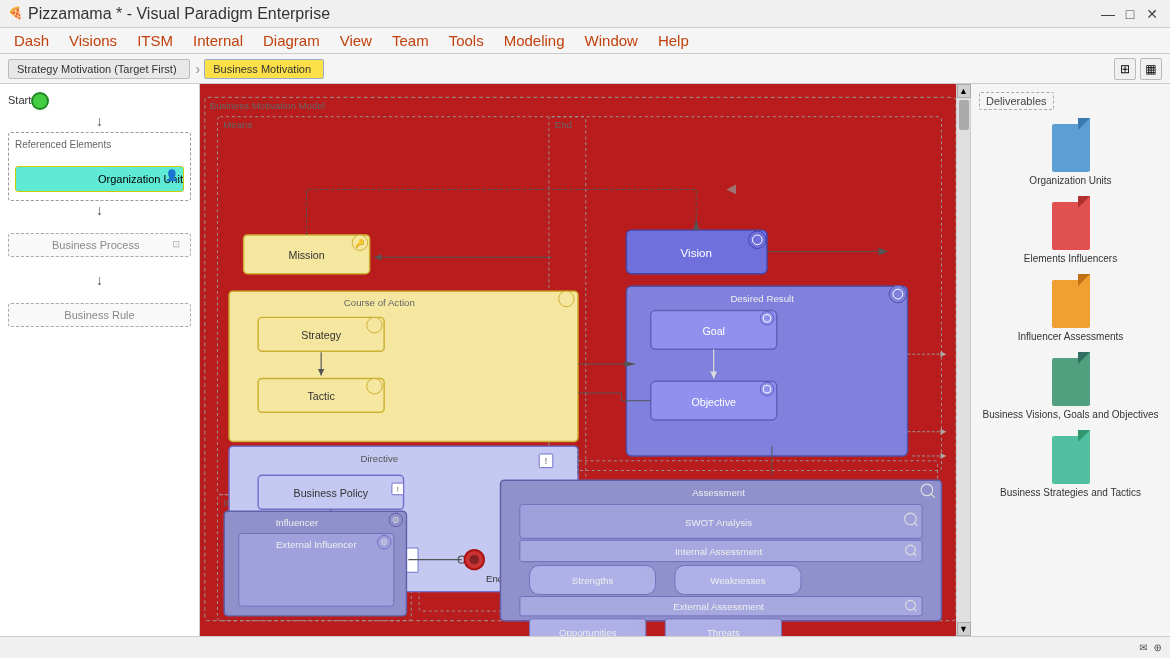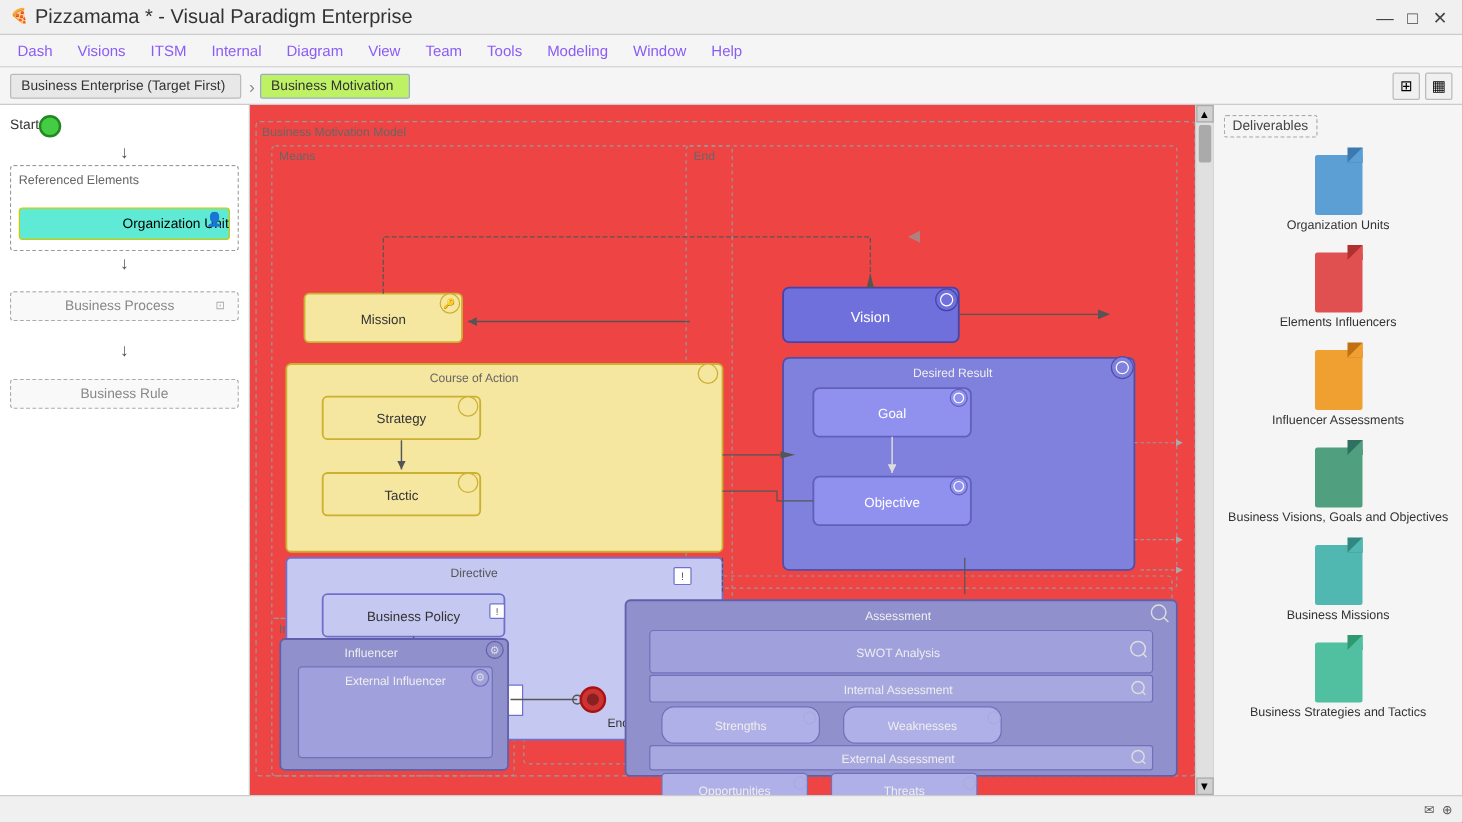--- a/index.html
+++ b/index.html
@@ -29,22 +29,22 @@
       background: #f5f5f5;
       display: flex;
       align-items: center;
       border-bottom: 1px solid #ccc;
       padding: 0 4px;
     }
     .menu-item {
       padding: 3px 10px;
       cursor: pointer;
       border-radius: 3px;
-      font-size: 12px;
-      color: #8b5cf6;
+      font-size: 15px;
+      color: #c2410c;
     }
 
     
     .breadcrumb-bar {
       height: 30px;
       background: #f5f5f5;
       border-bottom: 1px solid #ccc;
       display: flex;
       align-items: center;
       padding: 0 8px;
@@ -55,21 +55,21 @@
       background: #e8e8e8;
       border: 1px solid #bbb;
       border-radius: 2px;
       font-size: 11px;
       color: #333;
       position: relative;
       margin-right: 2px;
       cursor: pointer;
     }
     .breadcrumb-arrow { margin: 0 4px; color: #888; font-size: 14px; }
-    .breadcrumb-item.active { background: #bef264; border-color: #99aacc; text-align: right; }
+    .breadcrumb-item.active { background: #fde047; border-color: #99aacc; text-align: right; }
     .breadcrumb-right { margin-left: auto; display: flex; gap: 4px; }
     .breadcrumb-icon-btn {
       width: 22px; height: 22px; border: 1px solid #bbb;
       background: #f0f0f0; cursor: pointer; display: flex; align-items: center; justify-content: center;
       font-size: 12px; border-radius: 2px;
     }
 
     
     .main-area {
       display: flex;
@@ -122,21 +122,21 @@
       padding: 6px;
       margin-top: 4px;
     }
     .ref-title {
       font-size: 10px; color: #666; margin-bottom: 16px;
     }
 
     
     .canvas-area {
       flex: 1;
-      background: #ef4444;
+      background: #b91c1c;
       position: relative;
       overflow: hidden;
     }
 
     
     .right-panel {
       width: 200px;
       background: #f5f5f5;
       border-left: 1px solid #ccc;
       padding: 8px;
@@ -232,21 +232,21 @@
   <div class="menu-item">View</div>
   <div class="menu-item">Team</div>
   <div class="menu-item">Tools</div>
   <div class="menu-item">Modeling</div>
   <div class="menu-item">Window</div>
   <div class="menu-item">Help</div>
 </div>
 
 <div class="breadcrumb-bar">
   <div class="breadcrumb-item">
-    <span>Business Enterprise (Target First)</span>
+    <span>Strategy Motivation (Target First)</span>
   </div>
   <span class="breadcrumb-arrow">›</span>
   <div class="breadcrumb-item active">
     <span>Business Motivation</span>
   </div>
   <div class="breadcrumb-right">
     <div class="breadcrumb-icon-btn">⊞</div>
     <div class="breadcrumb-icon-btn">▦</div>
   </div>
 </div>
@@ -488,27 +488,20 @@
     
     <div class="deliverable-item">
       <div class="file-icon">
         <div class="file-icon-body" style="background:#50a080;"></div>
         <div class="file-icon-fold" style="background:#307060; border-bottom:12px solid #50a080;"></div>
       </div>
       <span class="deliverable-label">Business Visions, Goals and Objectives</span>
     </div>
 
     
-    <div class="deliverable-item">
-      <div class="file-icon">
-        <div class="file-icon-body" style="background:#50b8b0;"></div>
-        <div class="file-icon-fold" style="background:#308880; border-bottom:12px solid #50b8b0;"></div>
-      </div>
-      <span class="deliverable-label">Business Missions</span>
-    </div>
 
     
     <div class="deliverable-item">
       <div class="file-icon">
         <div class="file-icon-body" style="background:#50c0a0;"></div>
         <div class="file-icon-fold" style="background:#309870; border-bottom:12px solid #50c0a0;"></div>
       </div>
       <span class="deliverable-label">Business Strategies and Tactics</span>
     </div>
   </div>

